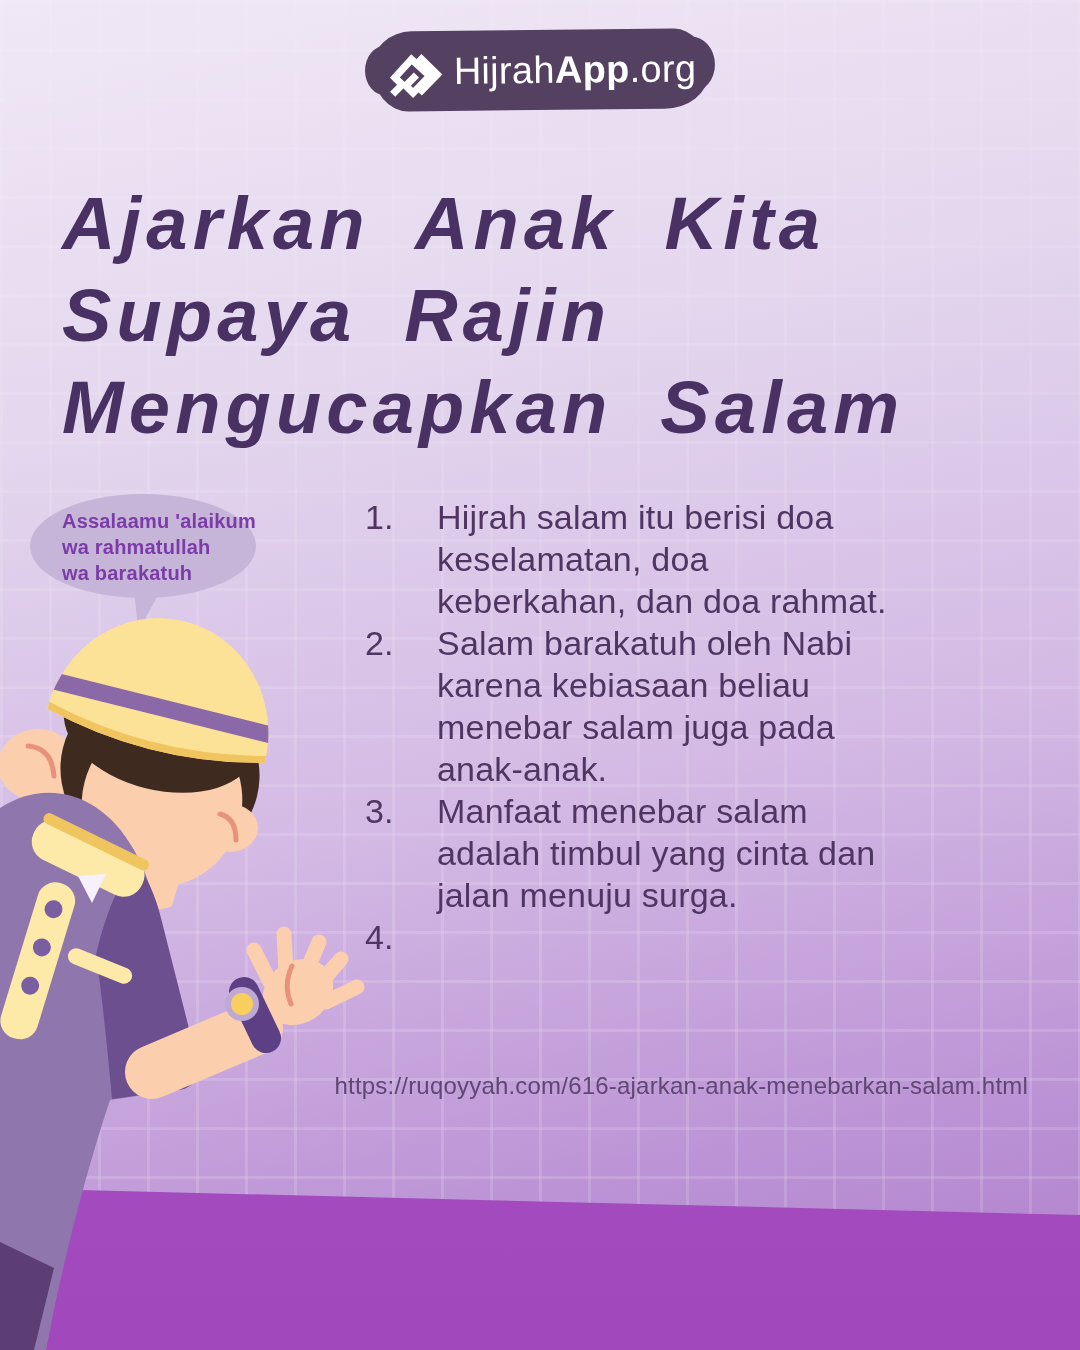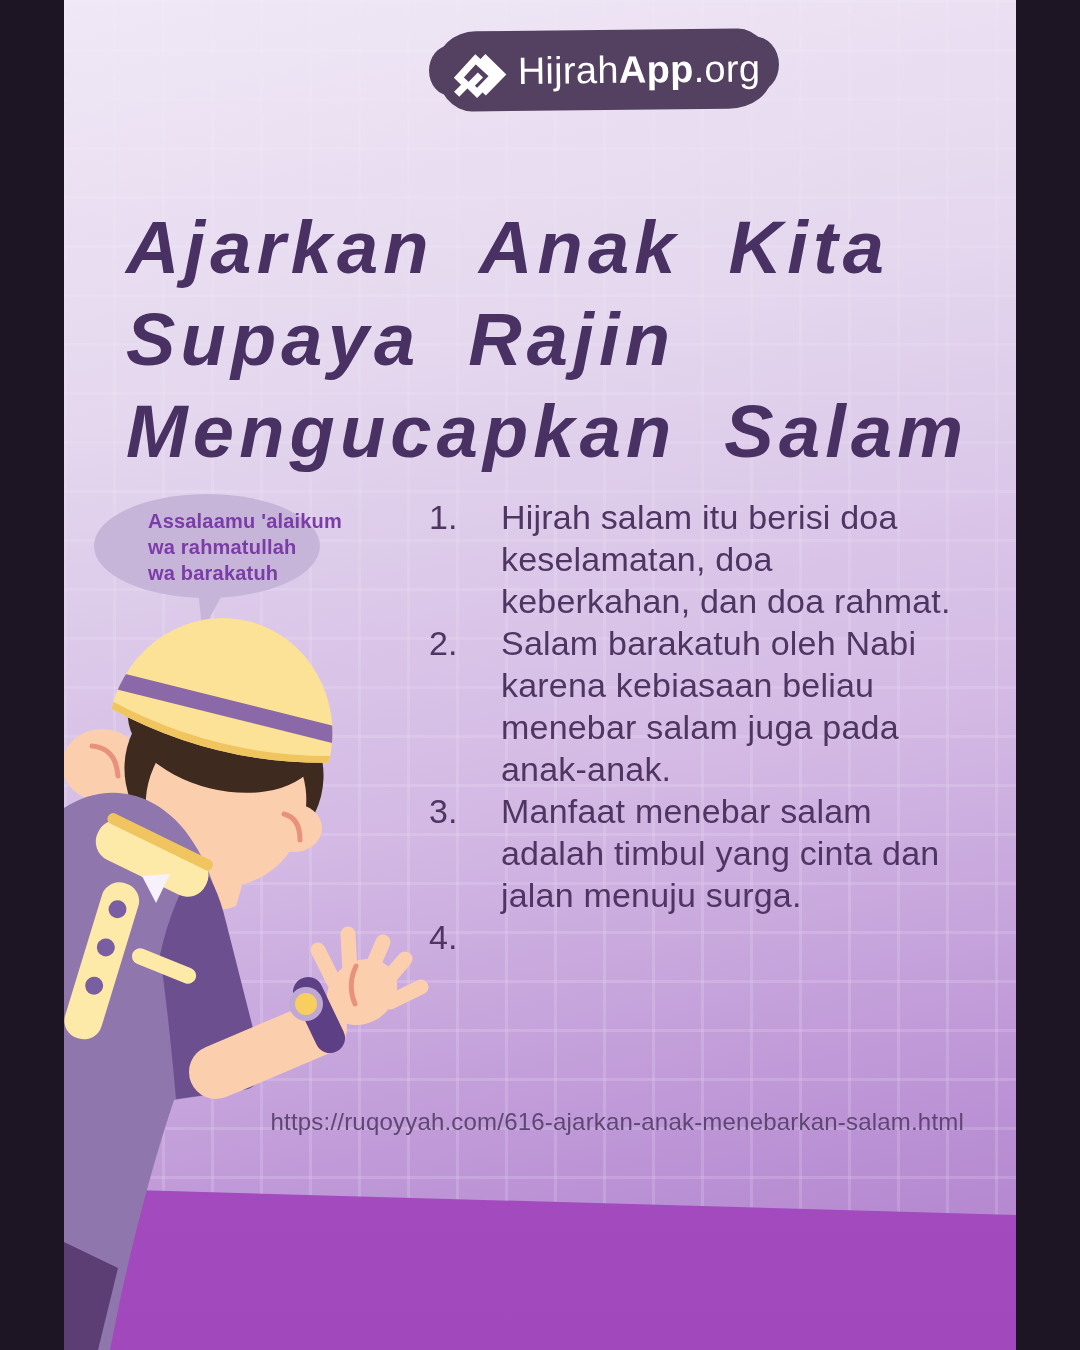--- a/index.html
+++ b/index.html
@@ -1,18 +1,18 @@
 <!DOCTYPE html>
 <html><head>
 <meta charset="utf-8">
 <style>
   html,body{margin:0;padding:0;background:#1e1524;}
   .poster{
     position:relative;
-    width:952px;height:1350px;
+    width:1080px;height:1350px;
     margin:0 auto;
     overflow:hidden;
     background:linear-gradient(168deg,#f0e8f6 0%,#e4d7ee 28%,#d3b9e4 58%,#bb92d5 84%,#ae7cc9 100%);
     font-family:"Liberation Sans",sans-serif;
   }
   
   .grid{
     position:absolute;inset:0;
     background-image:
       linear-gradient(rgba(255,255,255,.28) 3px,transparent 3px),
@@ -42,45 +42,44 @@
   .brand{position:relative;z-index:1;color:#ffffff;font-size:38px;letter-spacing:.3px;white-space:nowrap;}
   .brand .b{font-weight:700;}
   
   .title{
     position:absolute;left:62px;top:178px;width:980px;
     color:#4a3163;
     font-size:74px;line-height:92px;
     font-style:italic;font-weight:700;
     letter-spacing:.07em;word-spacing:.30em;
     white-space:pre-line;
-    margin-top:24px;
   }
   
   .bubble{
     position:absolute;left:30px;top:494px;width:226px;height:104px;
     background:#c7b5d9;border-radius:50%;
   }
   .bubble-tail{
     position:absolute;left:136px;top:586px;width:0;height:0;
     border-top:44px solid #c7b5d9;border-right:30px solid transparent;
     transform:rotate(-6deg);
   }
   .bubble-text{
     position:absolute;left:62px;top:508px;
     color:#7b3ca8;font-size:20px;line-height:26px;font-weight:700;
-    letter-spacing:.2px;white-space:pre-line;margin-left:22px;
+    letter-spacing:.2px;white-space:pre-line;
   }
   
   .list{position:absolute;left:365px;top:496px;width:580px;}
   .item{display:flex;align-items:flex-start;color:#4e3562;}
   .num{flex:0 0 72px;font-size:34px;line-height:42px;}
   .txt{flex:1;font-size:34px;line-height:42px;letter-spacing:.2px;white-space:pre-line;}
   
   .source{
-    position:absolute;right:52px;top:1108px;
+    position:absolute;right:52px;top:1072px;
     color:#5f4774;font-size:24px;letter-spacing:.2px;white-space:nowrap;text-align:right;
   }
   
   .boy{position:absolute;left:0;top:600px;width:400px;height:750px;}
 </style>
 </head>
 <body>
 
 <div class="poster">
 

